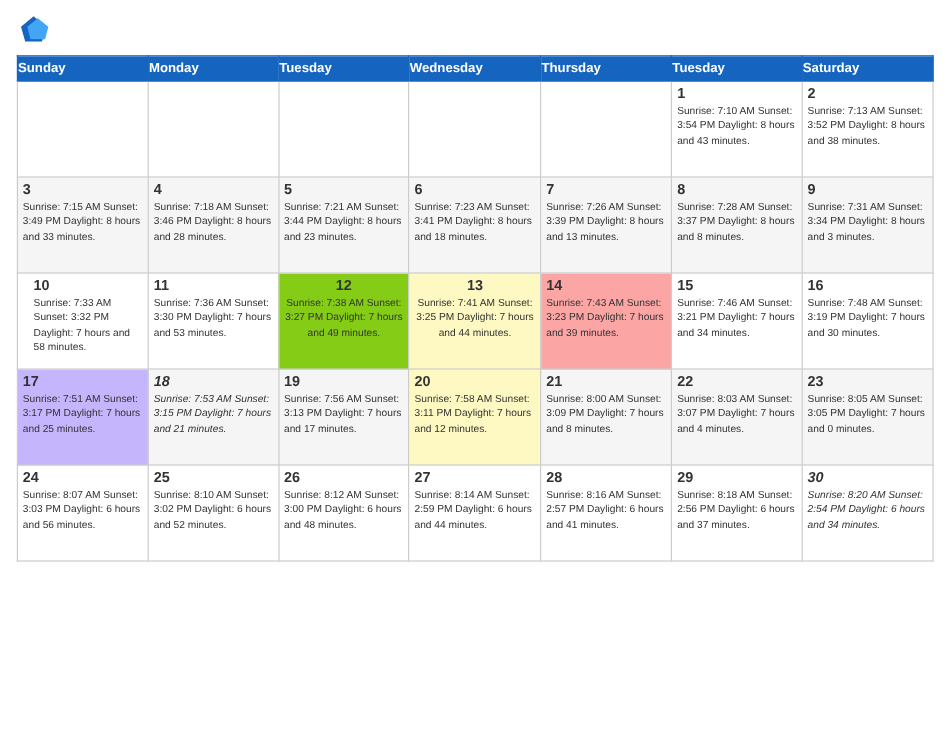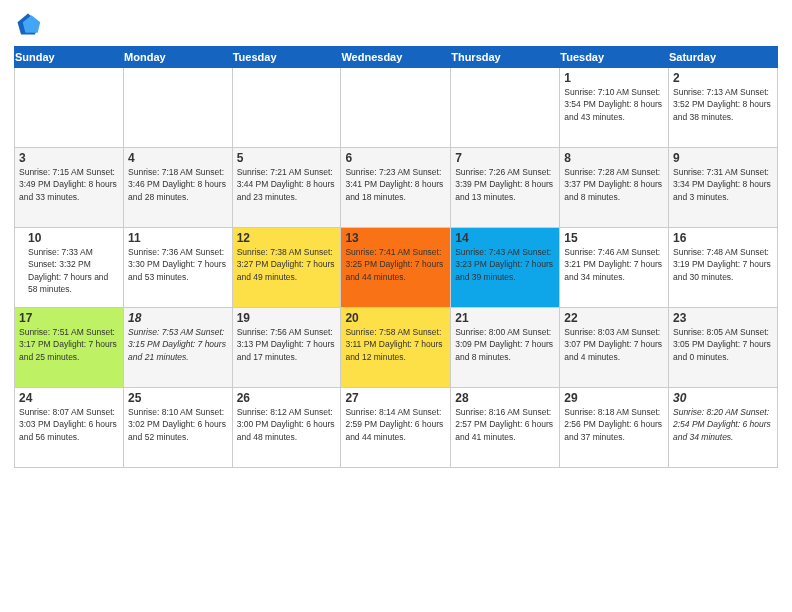--- a/index.html
+++ b/index.html
@@ -215,35 +215,35 @@
 Daylight: 7 hours
 and 58 minutes.</div>
           </td>
           <td style="background: rgb(255, 255, 255);">
             <span class="day-num">11</span>
             <div class="day-info">Sunrise: 7:36 AM
 Sunset: 3:30 PM
 Daylight: 7 hours
 and 53 minutes.</div>
           </td>
-          <td style="background: #fde047;">
+          <td style="background: #84cc16; text-align: center;">
             <span class="day-num">12</span>
             <div class="day-info">Sunrise: 7:38 AM
 Sunset: 3:27 PM
 Daylight: 7 hours
 and 49 minutes.</div>
           </td>
-          <td style="background: #f97316;">
+          <td style="background: #fef9c3; text-align: center;">
             <span class="day-num">13</span>
             <div class="day-info">Sunrise: 7:41 AM
 Sunset: 3:25 PM
 Daylight: 7 hours
 and 44 minutes.</div>
           </td>
-          <td style="background: #0ea5e9; margin-left: 32px;">
+          <td style="background: #fca5a5; margin-left: 32px;">
             <span class="day-num">14</span>
             <div class="day-info">Sunrise: 7:43 AM
 Sunset: 3:23 PM
 Daylight: 7 hours
 and 39 minutes.</div>
           </td>
           <td style="background: rgb(255, 255, 255);">
             <span class="day-num">15</span>
             <div class="day-info">Sunrise: 7:46 AM
 Sunset: 3:21 PM
@@ -252,42 +252,42 @@
           </td>
           <td style="background: rgb(255, 255, 255);">
             <span class="day-num">16</span>
             <div class="day-info">Sunrise: 7:48 AM
 Sunset: 3:19 PM
 Daylight: 7 hours
 and 30 minutes.</div>
           </td>
         </tr>
         <tr>
-          <td style="background: #bef264;">
+          <td style="background: #c4b5fd;">
             <span class="day-num">17</span>
             <div class="day-info">Sunrise: 7:51 AM
 Sunset: 3:17 PM
 Daylight: 7 hours
 and 25 minutes.</div>
           </td>
           <td style="background: rgb(245, 245, 245); font-style: italic;">
             <span class="day-num">18</span>
             <div class="day-info">Sunrise: 7:53 AM
 Sunset: 3:15 PM
 Daylight: 7 hours
 and 21 minutes.</div>
           </td>
           <td style="background: rgb(245, 245, 245);">
             <span class="day-num">19</span>
             <div class="day-info">Sunrise: 7:56 AM
 Sunset: 3:13 PM
 Daylight: 7 hours
 and 17 minutes.</div>
           </td>
-          <td style="background: #fde047;">
+          <td style="background: #fef9c3;">
             <span class="day-num">20</span>
             <div class="day-info">Sunrise: 7:58 AM
 Sunset: 3:11 PM
 Daylight: 7 hours
 and 12 minutes.</div>
           </td>
           <td style="background: rgb(245, 245, 245);">
             <span class="day-num">21</span>
             <div class="day-info">Sunrise: 8:00 AM
 Sunset: 3:09 PM

